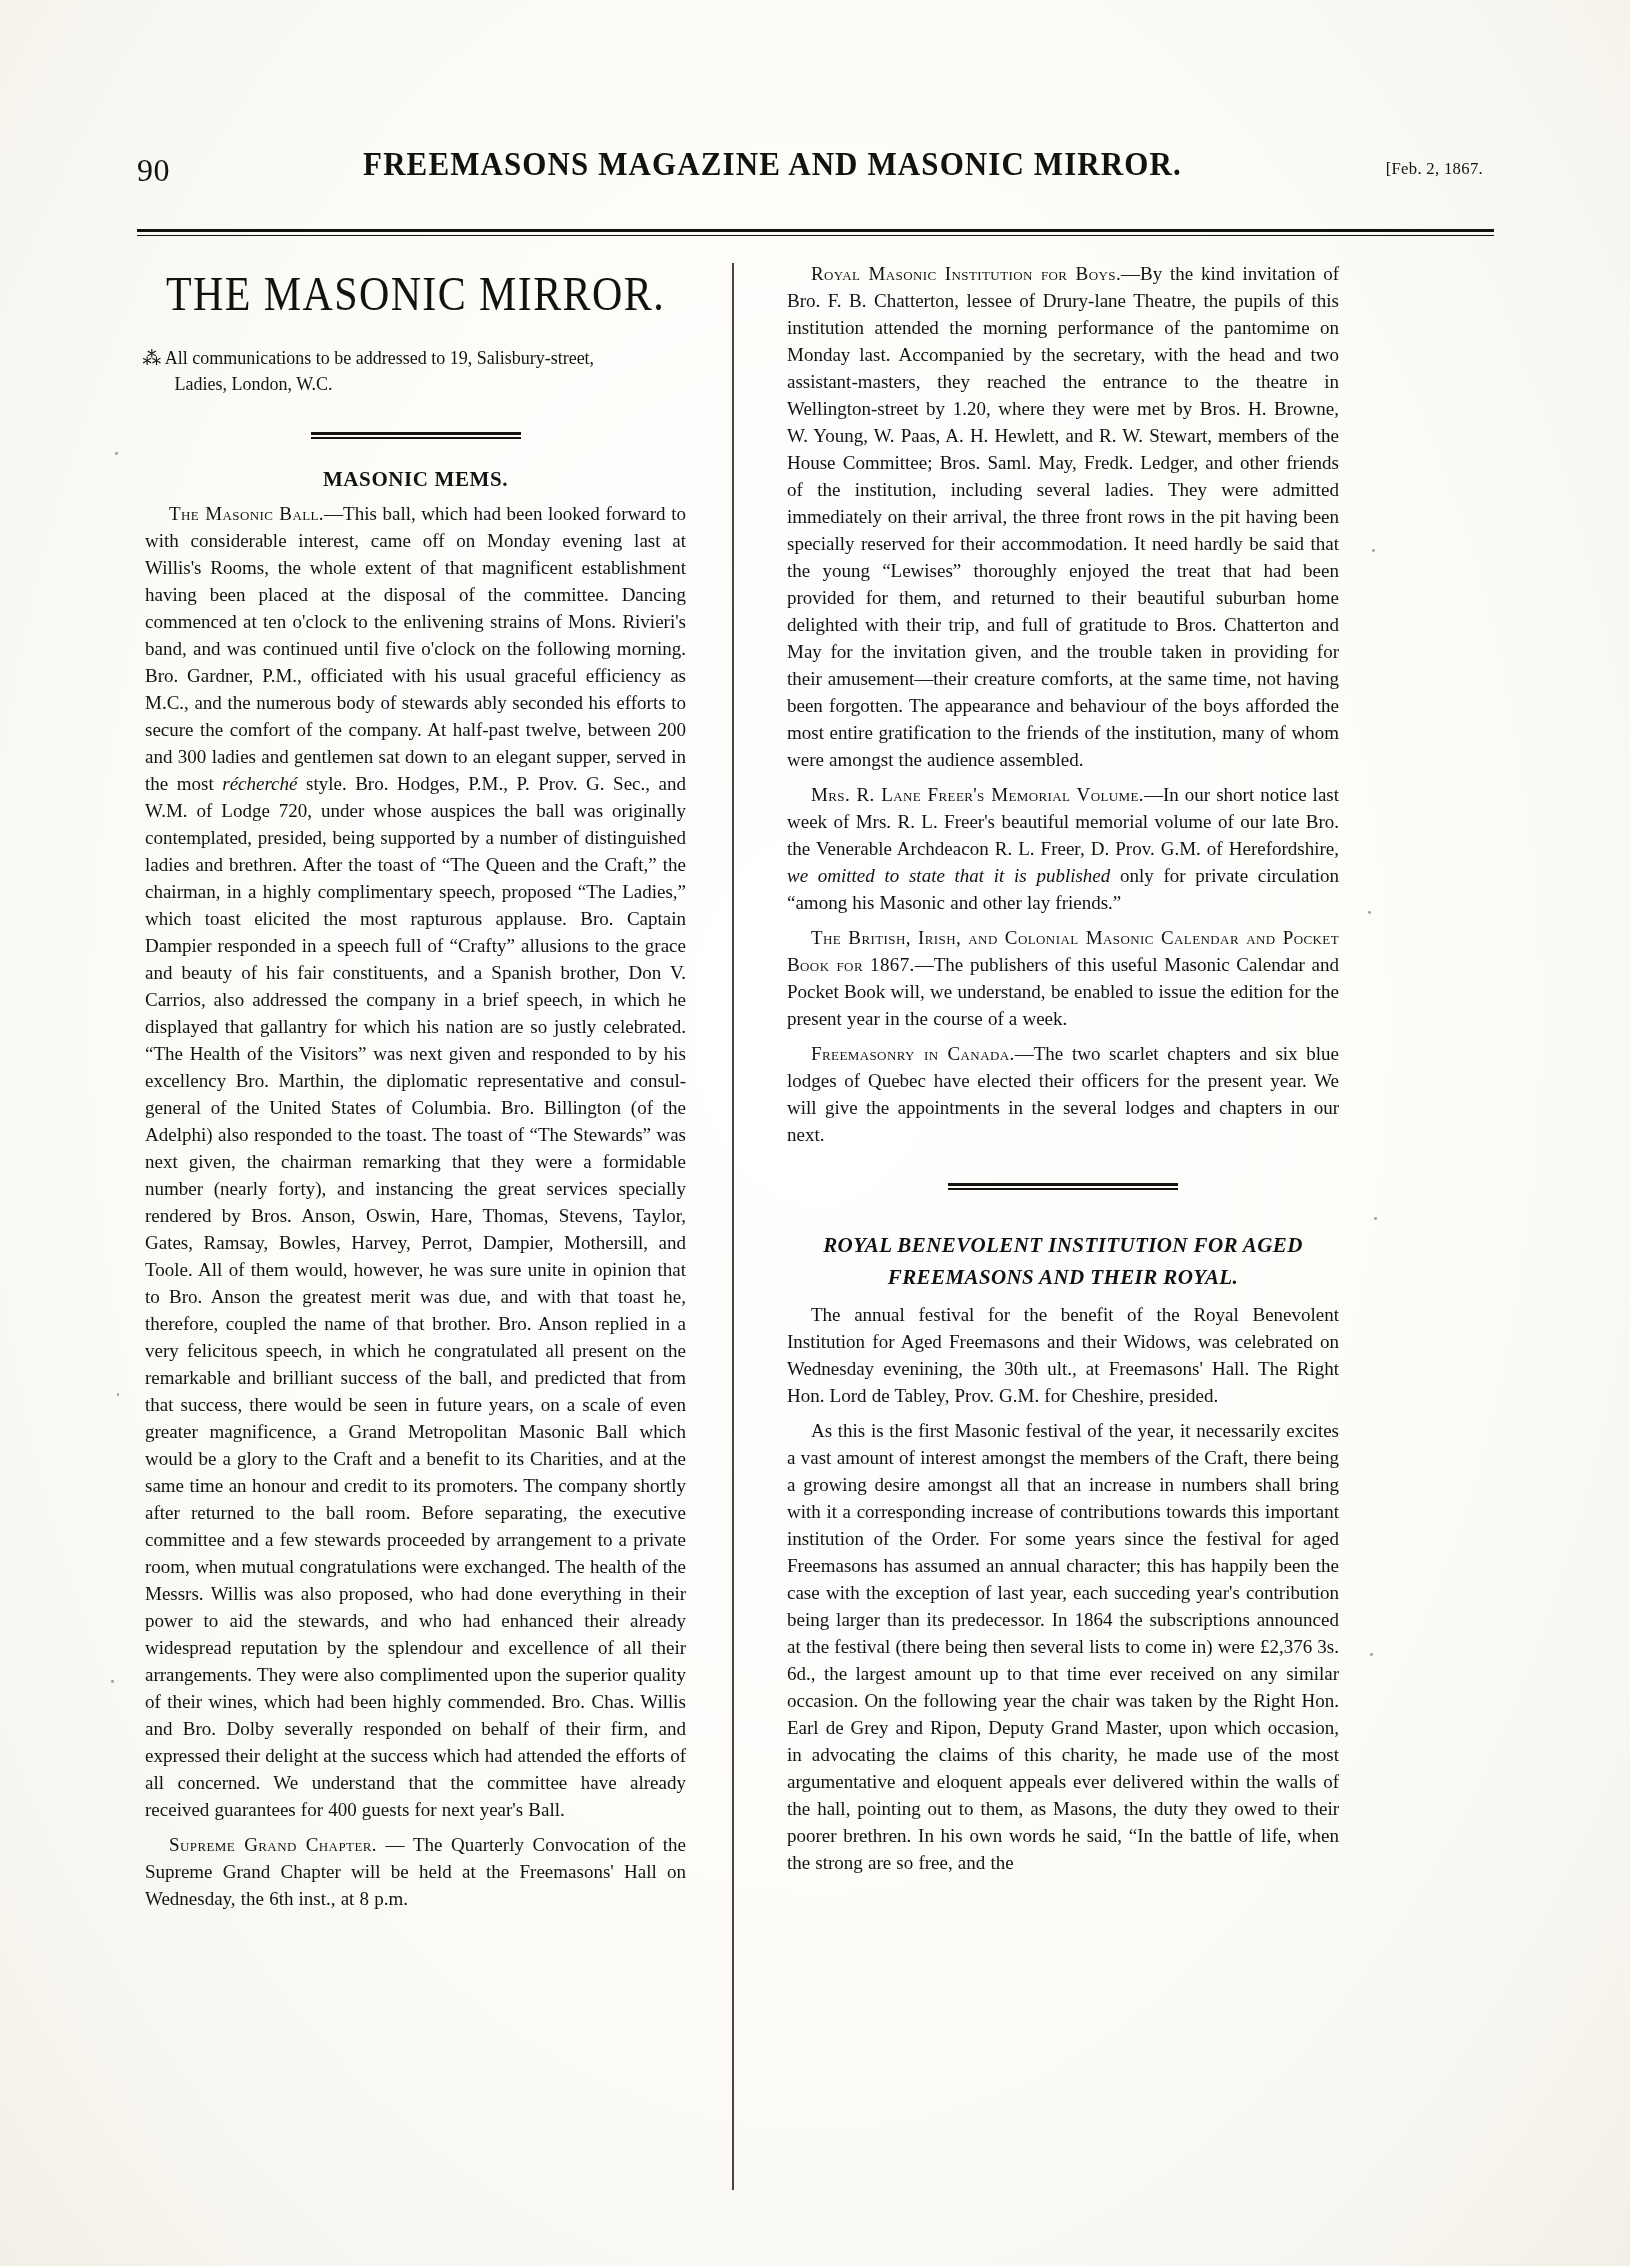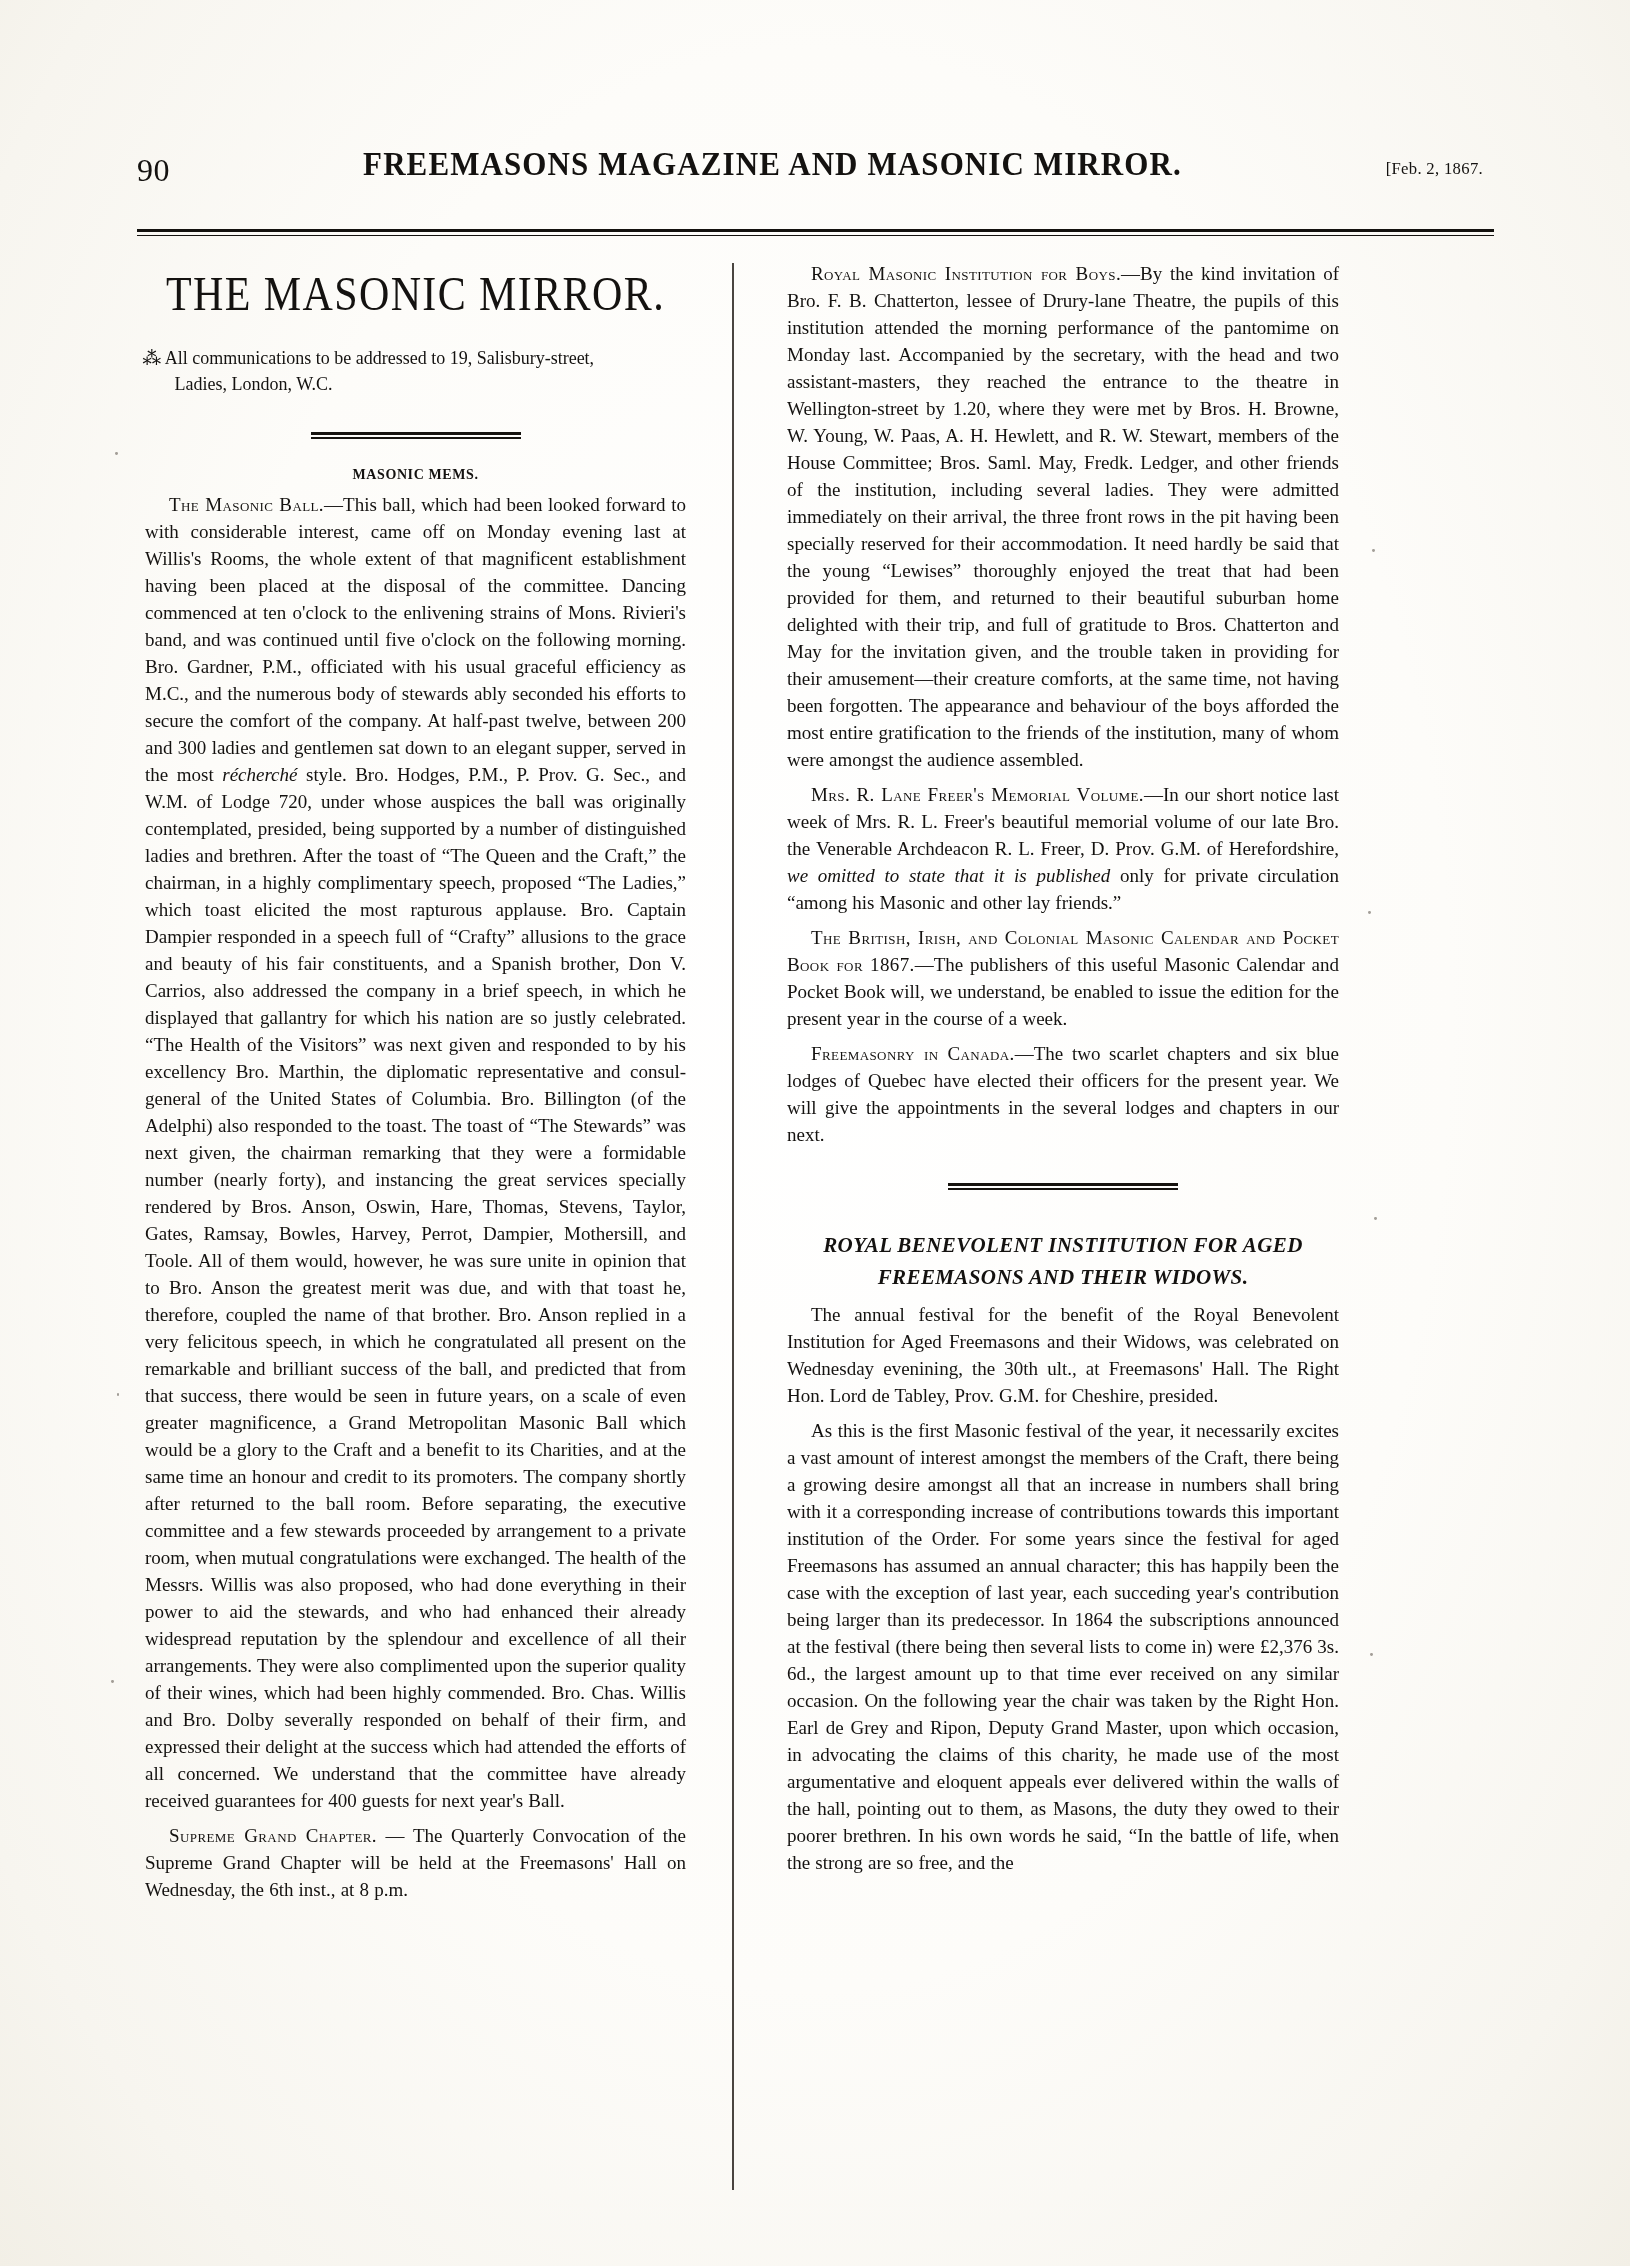--- a/index.html
+++ b/index.html
@@ -88,21 +88,21 @@
   .shortrule{
     width:210px;height:6.5px;margin:35px auto 0 auto;position:relative;
   }
   .shortrule i{display:block;background:#16130f;}
   .shortrule i.a{height:2.8px;}
   .shortrule i.b{height:1.9px;margin-top:1.9px;}
   .shortrule.wide{width:230px;}
 
   .secthead{
     text-align:center;
-    font-size:14px;
+    font-size:21px;
     letter-spacing:0.6px;
     margin:28px 0 5.6px 0;
     font-family:"Liberation Serif",serif;
   }
   .bighead{
     text-align:center;
     font-size:21px;
     letter-spacing:0.4px;
     line-height:32px;
     margin:39px 0 7.4px 0;
@@ -181,21 +181,21 @@
 
       <p class="body"><span class="sc">Freemasonry in Canada.</span><span>—The two scarlet chapters and six blue lodges of Quebec have elected their officers for the present year. We will give the appointments in the several lodges and chapters in our next.</span></p>
 
       <div class="shortrule wide">
           <i class="a"></i>
           <i class="b"></i>
         </div>
 
       <h2 class="bighead">
         <span>ROYAL BENEVOLENT INSTITUTION FOR AGED</span><br>
-        <span>FREEMASONS AND THEIR WIDOWS.</span>
+        <span>FREEMASONS AND THEIR ROYAL.</span>
       </h2>
 
       <p class="body">The annual festival for the benefit of the Royal Benevolent Institution for Aged Freemasons and their Widows, was celebrated on Wednesday evenining, the 30th ult., at Freemasons' Hall. The Right Hon. Lord de Tabley, Prov. G.M. for Cheshire, presided.</p>
       <p class="body">As this is the first Masonic festival of the year, it necessarily excites a vast amount of interest amongst the members of the Craft, there being a growing desire amongst all that an increase in numbers shall bring with it a corresponding increase of contributions towards this important institution of the Order. For some years since the festival for aged Freemasons has assumed an annual character; this has happily been the case with the exception of last year, each succeding year's contribution being larger than its predecessor. In 1864 the subscriptions announced at the festival (there being then several lists to come in) were £2,376 3s. 6d., the largest amount up to that time ever received on any similar occasion. On the following year the chair was taken by the Right Hon. Earl de Grey and Ripon, Deputy Grand Master, upon which occasion, in advocating the claims of this charity, he made use of the most argumentative and eloquent appeals ever delivered within the walls of the hall, pointing out to them, as Masons, the duty they owed to their poorer brethren. In his own words he said, “In the battle of life, when the strong are so free, and the</p>
 
       <span class="dot" style="right:-28px;top:297px;"></span>
       <span class="dot" style="right:-24px;top:659px;"></span>
       <span class="dot" style="right:-30px;top:965px;"></span>
       <span class="dot" style="right:-26px;top:1401px;"></span>
     </div>

